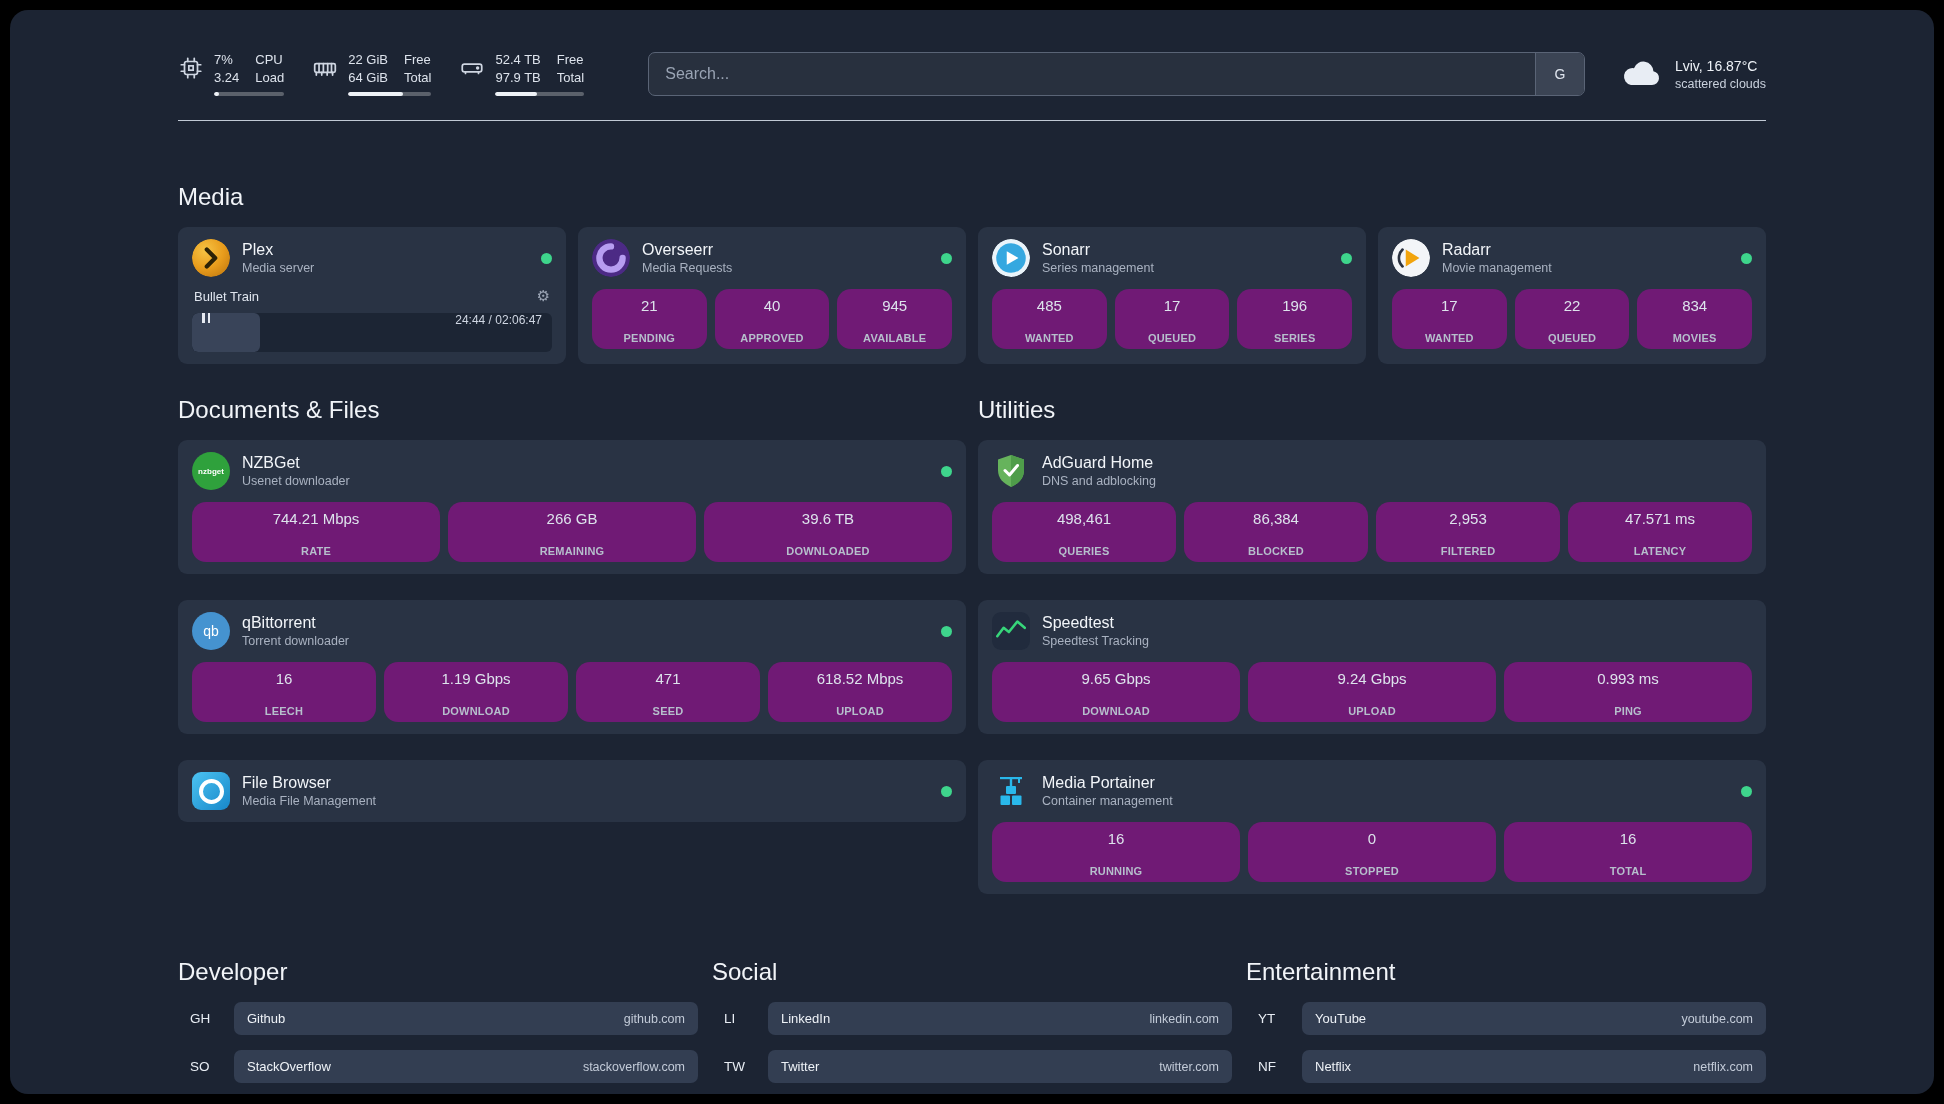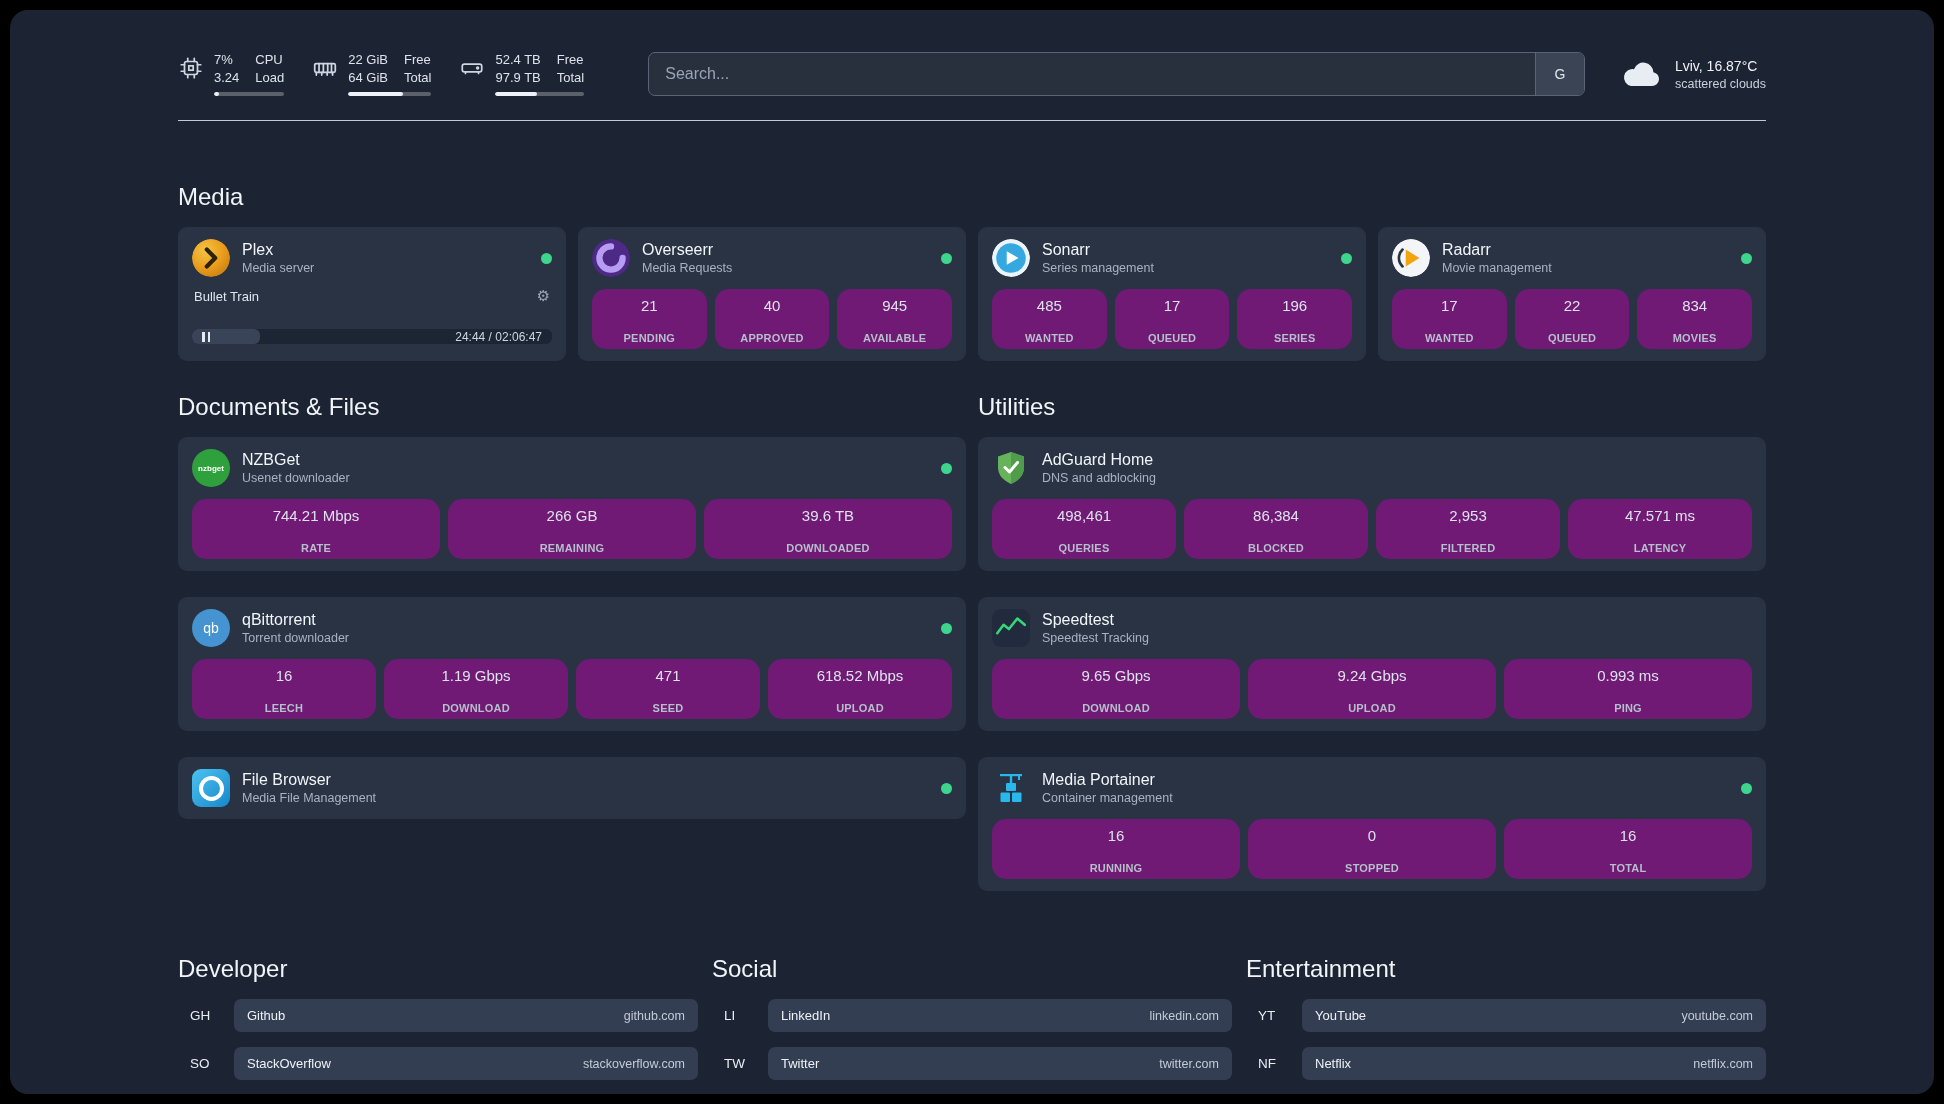--- a/index.html
+++ b/index.html
@@ -11,21 +11,21 @@
   .topbar{display:flex;align-items:center}
   .res{display:flex;align-items:flex-start;gap:10px;margin-right:28px}
   .res-icon{margin-top:3px;display:flex}
   .res-grid{display:grid;grid-template-columns:auto auto;column-gap:16px;row-gap:1px;font-size:13px;color:#dde3ec;line-height:1.3}
   .res-bar{height:4px;background:rgba(255,255,255,.28);border-radius:2px;margin-top:5px;overflow:hidden}
   .res-fill{height:100%;background:#eef2f7;border-radius:2px}
   .search{flex:1;display:flex;align-items:stretch;height:42px;background:#28303e;border:1px solid #5a6476;border-radius:7px;margin:0 36px;overflow:hidden}
   .search input{flex:1;background:transparent;border:0;outline:none;color:#dfe5ee;font-size:16px;padding:0 16px;font-family:inherit}
   .search input::placeholder{color:#9aa4b4}
   .search-btn{width:48px;background:#3b4454;display:flex;align-items:center;justify-content:center;font-size:14px;color:#dfe5ee;border-left:1px solid #5a6476;cursor:pointer}
-  .weather{display:flex;align-items:flex-end;gap:12px}
+  .weather{display:flex;align-items:center;gap:12px}
   .w-loc{font-size:14px;color:#eef2f7;line-height:1.4}
   .w-cond{font-size:12.5px;color:#c9d1dd}
   .divider{border-bottom:1px solid rgba(222,230,242,.85);margin-top:24px}
 
   
   .section-title{font-size:24px;font-weight:500;color:#f1f4f8;margin:0 0 16px}
   .sec-media{margin-top:62px}
   .grid4{display:grid;grid-template-columns:repeat(4,1fr);gap:12px}
   .grid4 .card{min-height:128px}
   .grid2{display:grid;grid-template-columns:1fr 1fr;gap:12px;margin-top:32px;align-items:start}
@@ -45,21 +45,21 @@
   .dot{width:11px;height:11px;border-radius:50%;background:#3ed58c;margin-left:auto;flex:none}
   .stats{display:flex;gap:8px;margin-top:12px}
   .stat{flex:1;background:#701a75;border-radius:14px;text-align:center;padding:8px 4px 5px}
   .s-val{font-size:15px;color:#dde3ec}
   .s-lab{font-size:11px;font-weight:700;color:#b6bfcc;margin-top:18px;letter-spacing:.2px}
 
   
   .player{margin-top:10px}
   .p-row{display:flex;align-items:center;justify-content:space-between;font-size:13px;color:#dfe5ee;padding:0 2px}
   .gear{color:#9aa4b4;font-size:15px;cursor:pointer}
-  .p-bar{position:relative;margin-top:24px;height:15px;background:#1c2534;border-radius:6px;display:flex;align-items:center;overflow:hidden}
+  .p-bar{position:relative;margin-top:8px;height:39px;background:#1c2534;border-radius:6px;display:flex;align-items:flex-start;overflow:hidden}
   .p-fill{position:absolute;left:0;top:0;bottom:0;background:#394459;border-radius:6px}
   .p-pause{position:relative;display:flex;gap:3px;margin-left:10px;cursor:pointer}
   .p-pause span{width:2.5px;height:10px;background:#e7ebf2;display:block}
   .p-time{position:relative;margin-left:auto;margin-right:10px;font-size:12px;color:#cfd6e2}
 
   
   .grid3{display:grid;grid-template-columns:repeat(3,1fr);gap:14px;margin-top:64px}
   .bm-row{display:flex;align-items:center;margin-bottom:15px;cursor:pointer}
   .bm-abbr{margin-left:12px;width:44px;font-size:13.5px;color:#e8edf4;flex:none}
   .bm-bar{flex:1;display:flex;align-items:center;justify-content:space-between;background:#333e52;border-radius:7px;height:33px;padding:0 13px}

